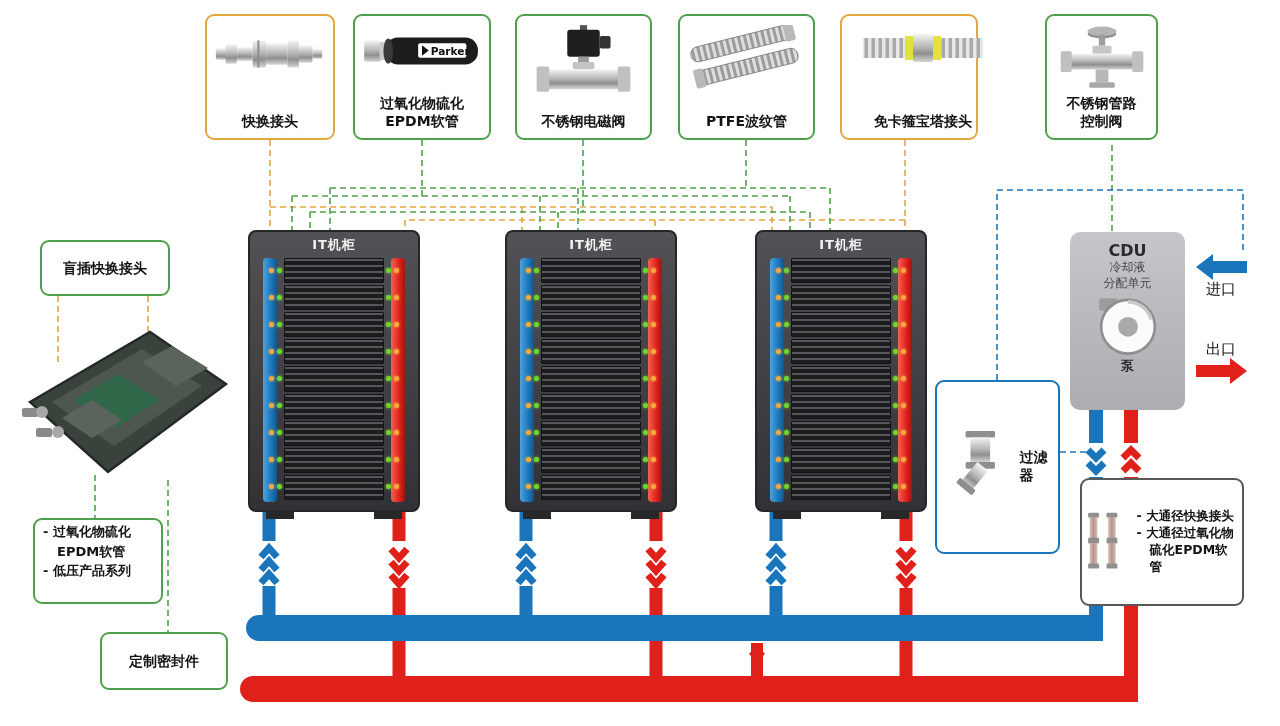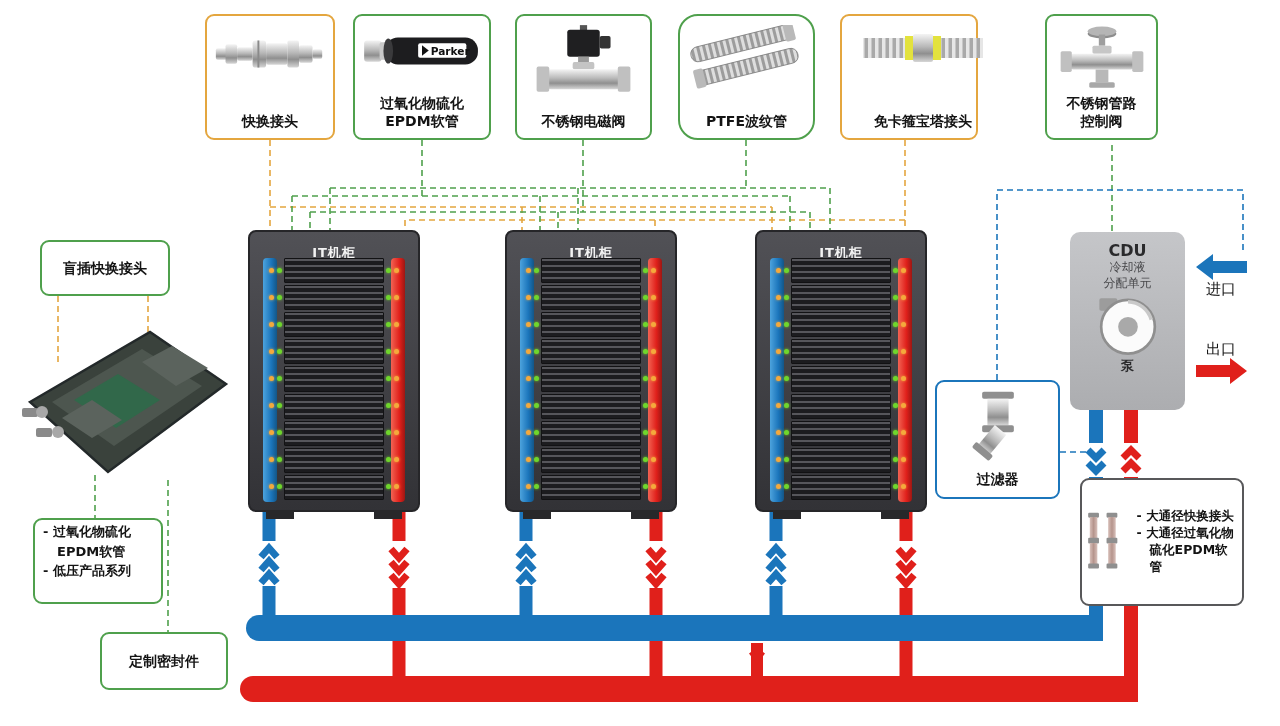--- a/index.html
+++ b/index.html
@@ -12,21 +12,21 @@
             justify-content:space-between;padding:9px 4px 8px}
   .comp-label{font-size:14px;font-weight:600;text-align:center;line-height:1.25}
   .comp-label .l2{display:block}
   .center-label{display:flex;align-items:center;justify-content:center;font-size:14px;
                 font-weight:600;text-align:center;line-height:1.3}
   .notes{padding:2px 8px;font-size:13px;font-weight:600;line-height:1.5}
   .notes .item{padding-left:14px;text-indent:-14px}
   .rack{position:absolute;top:230px;width:172px;height:282px;z-index:2;
         background:linear-gradient(180deg,#515156,#323236);border:2px solid #262629;border-radius:8px}
   .rack-title{display:block;text-align:center;color:#f2f2f2;font-size:13px;font-weight:600;
-              padding-top:12px;letter-spacing:1px}
+              padding-top:4px;letter-spacing:1px}
   .rack-bar{position:absolute;top:26px;bottom:8px;width:14px;border-radius:4px}
   .rack-bar.blue{left:13px;background:linear-gradient(90deg,#4da3dd,#1b75bb 60%,#135687)}
   .rack-bar.red{right:13px;background:linear-gradient(90deg,#f26353,#e0201b 60%,#9c1713)}
   .rack-rows{position:absolute;left:34px;right:34px;top:26px;bottom:10px;display:flex;
              flex-direction:column;gap:2px}
   .rack-row{flex:1;position:relative;border-radius:1px;border:1px solid #121214;
             background:repeating-linear-gradient(180deg,#56565b 0 2px,#1c1c1f 2px 6px)}
   .led{position:absolute;width:5px;height:5px;border-radius:50%;top:50%;margin-top:-3px}
   .led.lo{left:-16px;background:#f4a93c;box-shadow:0 0 3px #f4a93c}
   .led.lg{left:-8px;background:#6fd62c;box-shadow:0 0 3px #6fd62c}
@@ -34,21 +34,21 @@
   .led.ro{right:-16px;background:#f4a93c;box-shadow:0 0 3px #f4a93c}
   .rack-foot{position:absolute;bottom:-9px;width:28px;height:9px;background:#28282a}
   .rack-foot.l{left:16px}.rack-foot.r{right:16px}
   .cdu{position:absolute;left:1070px;top:232px;width:115px;height:178px;z-index:2;
        background:linear-gradient(180deg,#c5c6c9,#acadb0);border-radius:10px;
        display:flex;flex-direction:column;align-items:center;padding-top:9px}
   .cdu-name{font-size:16px;font-weight:700;color:#2a2a2c}
   .cdu-desc{font-size:12px;color:#47474a;line-height:1.3;text-align:center}
   .cdu-pump-label{font-size:13px;font-weight:600;color:#2a2a2c;margin-top:-2px}
   .flow-label{position:absolute;z-index:2;font-size:15px;font-weight:400;width:50px;}
-  .filter-box{left:935px;top:380px;width:125px;height:119px;display:flex;flex-direction:column;
+  .filter-box{left:935px;top:380px;width:125px;height:174px;display:flex;flex-direction:row;
               align-items:center;justify-content:flex-end;padding:8px 4px}
   .filter-label{font-size:14px;font-weight:600}
   .br-box{left:1080px;top:478px;width:164px;height:128px;border:2px solid #58585a;z-index:3;
           display:flex;align-items:center;gap:16px;padding:6px 4px}
   .br-notes{font-size:12.5px;font-weight:600;line-height:1.35}
   .br-notes .item{padding-left:13px;text-indent:-13px}
   .tray{position:absolute;left:20px;top:320px;z-index:2}
 </style>
 </head>
 <body>
@@ -205,21 +205,21 @@
       <rect x="16" y="49" width="80" height="22" rx="4" fill="url(#metal)"></rect>
       <rect x="4" y="46" width="14" height="28" rx="2" fill="#c0c0c0"></rect>
       <rect x="94" y="46" width="14" height="28" rx="2" fill="#c0c0c0"></rect>
     </svg>
     <div class="comp-label">
       <span>不锈钢电磁阀</span>
       <span class="l2"></span>
     </div>
   </div>
 
-  <div class="box comp-box" style="left: 678px; width: 137px; border-color: rgb(79, 160, 76); border-radius: 20px;">
+  <div class="box comp-box" style="left: 678px; width: 137px; border-color: rgb(79, 160, 76);">
     <svg width="124" height="64" viewBox="0 0 124 64">
       <g transform="rotate(-14 62 32)">
         <rect x="8" y="10" width="104" height="15" rx="7" fill="url(#corr)" stroke="#7c7c7c" stroke-width="0.8"></rect>
         <rect x="8" y="34" width="104" height="15" rx="7" fill="url(#corr)" stroke="#7c7c7c" stroke-width="0.8"></rect>
         <rect x="104" y="8" width="10" height="19" rx="2" fill="#b9b9b9"></rect>
         <rect x="6" y="32" width="10" height="19" rx="2" fill="#b9b9b9"></rect>
       </g>
     </svg>
     <div class="comp-label">
       <span>PTFE波纹管</span>

